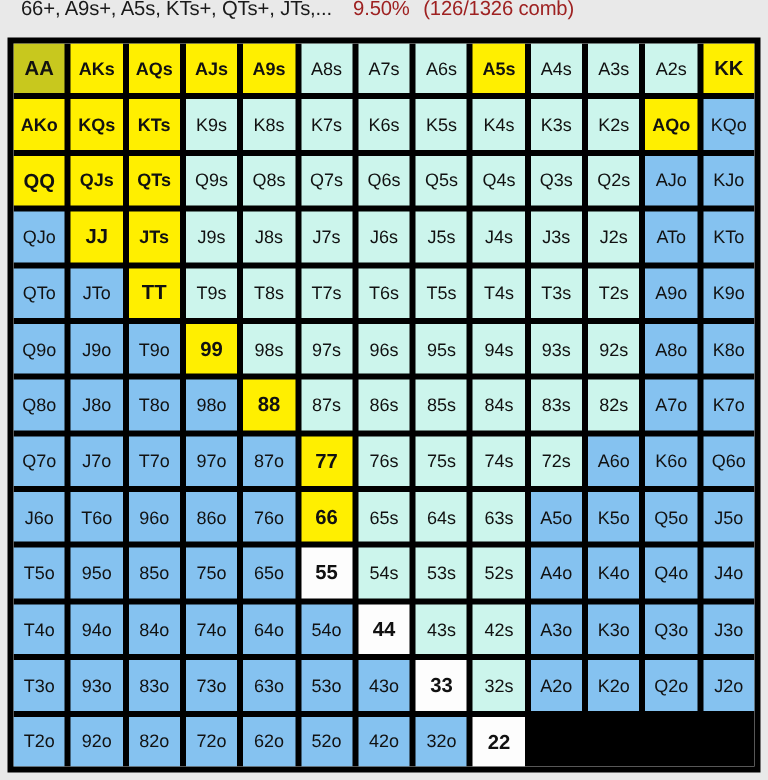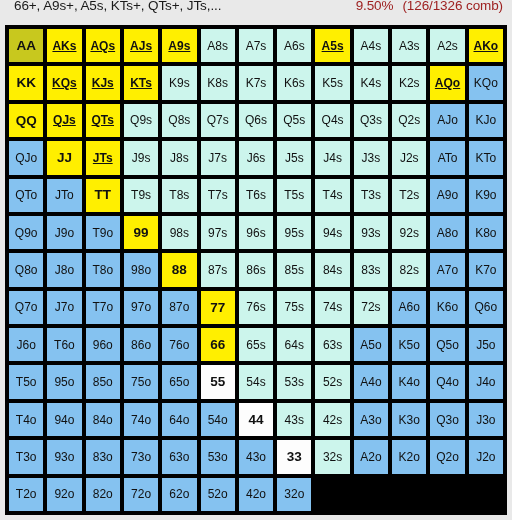--- a/index.html
+++ b/index.html
@@ -19,21 +19,20 @@
     padding: 3px 5px 5px 5px;
     display: flex;
     flex-direction: column;
   }
   
   #header {
     height: 21px;
     flex: 0 0 21px;
     display: flex;
     align-items: center;
-    justify-content: space-between;
     padding: 0 4px 16px 9px;
     background: #e9e9e9;
   }
   #range-text {
     font-size: 13.5px;
     color: #1a1a1a;
     white-space: nowrap;
     letter-spacing: -0.1px;
   }
   #stats {
@@ -76,21 +75,21 @@
     white-space: nowrap;
   }
   
   .c-sel      { background: #ffef00; }   
   .c-selpair  { background: #c8c81e; }   
   .c-suited   { background: #ccf5ec; }   
   .c-offsuit  { background: #85c2f0; }   
   .c-pair     { background: #fdfdfd; text-align: center; }   
   
   .pair-label { font-size: 13.5px; font-weight: bold; }
-  .sel-label  { font-weight: bold; text-decoration: underline; }
+  .sel-label  { font-weight: bold; }
 </style>
 </head>
 <body>
 
 <div id="app">
 
   <div id="header">
     <div id="range-text">66+, A9s+, A5s, KTs+, QTs+, JTs,...</div>
     <div id="stats">
       <span id="pct">9.50%</span>
@@ -130,51 +129,51 @@
         <div class="cell c-suited">
           <span>A4s</span>
         </div>
         <div class="cell c-suited">
           <span>A3s</span>
         </div>
         <div class="cell c-suited">
           <span>A2s</span>
         </div>
         <div class="cell c-sel">
+          <span class="pair-label">KK</span>
+        </div>
+        <div class="cell c-sel">
           <span class="sel-label">AKo</span>
         </div>
         <div class="cell c-sel">
-          <span class="pair-label">KK</span>
-        </div>
-        <div class="cell c-sel">
           <span class="sel-label">KQs</span>
         </div>
         <div class="cell c-sel">
-          <span class="sel-label">KJs</span>
-        </div>
-        <div class="cell c-sel">
           <span class="sel-label">KTs</span>
         </div>
         <div class="cell c-suited">
           <span>K9s</span>
         </div>
         <div class="cell c-suited">
           <span>K8s</span>
         </div>
         <div class="cell c-suited">
           <span>K7s</span>
         </div>
         <div class="cell c-suited">
           <span>K6s</span>
         </div>
         <div class="cell c-suited">
           <span>K5s</span>
         </div>
         <div class="cell c-suited">
           <span>K4s</span>
+        </div>
+        <div class="cell c-suited">
+          <span>K3s</span>
         </div>
         <div class="cell c-suited">
           <span>K2s</span>
         </div>
         <div class="cell c-sel">
           <span class="sel-label">AQo</span>
         </div>
         <div class="cell c-offsuit">
           <span>KQo</span>
         </div>
@@ -584,17 +583,20 @@
           <span>62o</span>
         </div>
         <div class="cell c-offsuit">
           <span>52o</span>
         </div>
         <div class="cell c-offsuit">
           <span>42o</span>
         </div>
         <div class="cell c-offsuit">
           <span>32o</span>
+        </div>
+        <div class="cell c-pair">
+          <span class="pair-label">22</span>
         </div>
       </div>
   </div>
 
 </div>
 
 </body></html>

